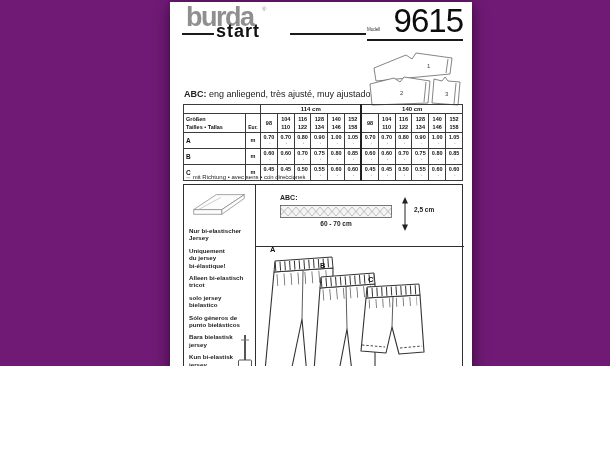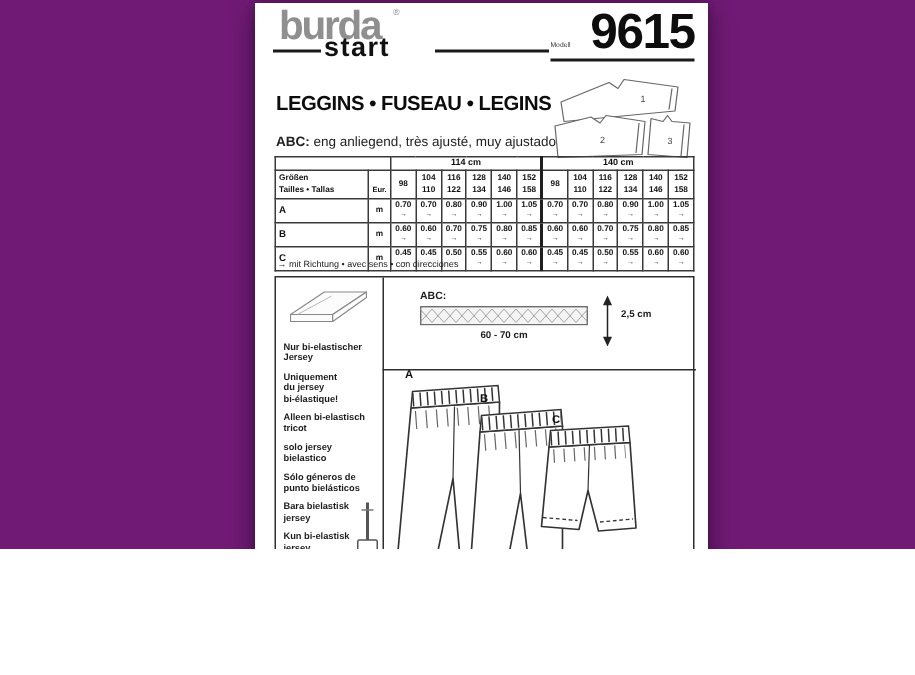--- a/index.html
+++ b/index.html
@@ -9,21 +9,21 @@
         box-shadow:0 4px 16px rgba(0,0,0,.45), 0 0 5px rgba(0,0,0,.18);}
   
   .brand-primary{position:absolute;left:16px;top:0px;font-size:27px;font-weight:bold;
         color:#8f8f8f;letter-spacing:-1.5px;}
   .brand-reg{position:absolute;left:92px;top:4px;font-size:6px;color:#8f8f8f;}
   .brand-secondary{position:absolute;left:46px;top:19px;font-size:18px;font-weight:bold;
         color:#111;letter-spacing:1px;text-align:center;}
   .dash-left{position:absolute;left:12px;top:31px;width:32px;height:2px;background:#1a1a1a;}
   .line-right{position:absolute;left:120px;top:31px;width:76px;height:1.5px;background:#1a1a1a;}
   .model-label{position:absolute;left:197px;top:25px;font-size:4.5px;color:#333;}
-  .model-number{position:absolute;right:9px;top:0px;font-size:33px;font-weight:bold;
+  .model-number{position:absolute;right:9px;top:0px;font-size:33px;font-weight:normal;
         letter-spacing:-1px;color:#0d0d0d;}
   .number-underline{position:absolute;left:197px;top:37px;width:96px;height:1.5px;background:#1a1a1a;}
   .page-title{position:absolute;left:14px;top:59px;font-size:13.5px;font-weight:bold;
         letter-spacing:-.3px;color:#0d0d0d;}
   .fit-note{position:absolute;left:14px;top:87px;font-size:9px;color:#222;}
   .fit-note b{font-weight:bold;}
   .pieces{position:absolute;left:196px;top:44px;width:100px;height:60px;}
   
   .size-table{position:absolute;left:13px;top:102px;width:280px;border-collapse:collapse;
         table-layout:fixed;}
@@ -74,21 +74,20 @@
 
     <span class="brand-primary">burda</span>
     <span class="brand-reg">®</span>
     <span class="brand-secondary">start</span>
     <div class="dash-left"></div>
     <div class="line-right"></div>
     <span class="model-label">Modell</span>
     <span class="model-number">9615</span>
     <div class="number-underline"></div>
 
-    <div class="page-title">LEGGINS • FUSEAU • LEGINS</div>
     <div class="fit-note">
       <b>ABC:</b>
       <span>eng anliegend, très ajusté, muy ajustado.</span>
     </div>
 
     <div class="pieces">
       <svg width="100" height="60" viewBox="0 0 100 60">
         <g fill="#ffffff" stroke="#666" stroke-width="0.8" stroke-linejoin="round">
           <path d="M8,22 L40,9 L46,13 L50,7 L86,12 L84,28 L10,35 Z"></path>
           <path d="M82,13 L80,27" fill="none"></path>

